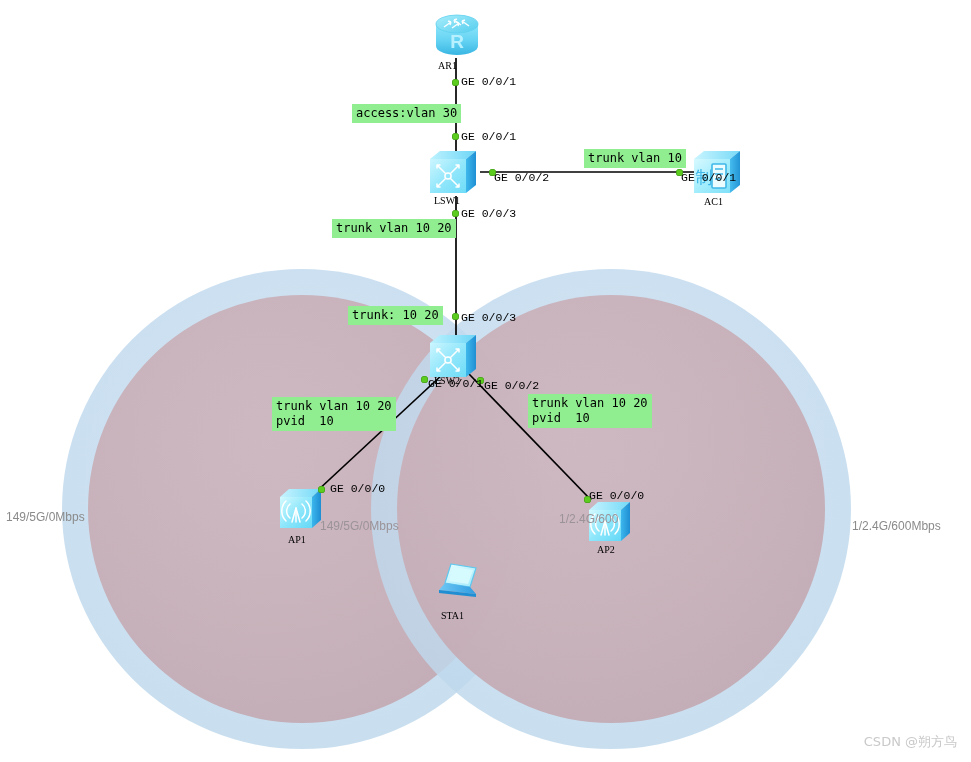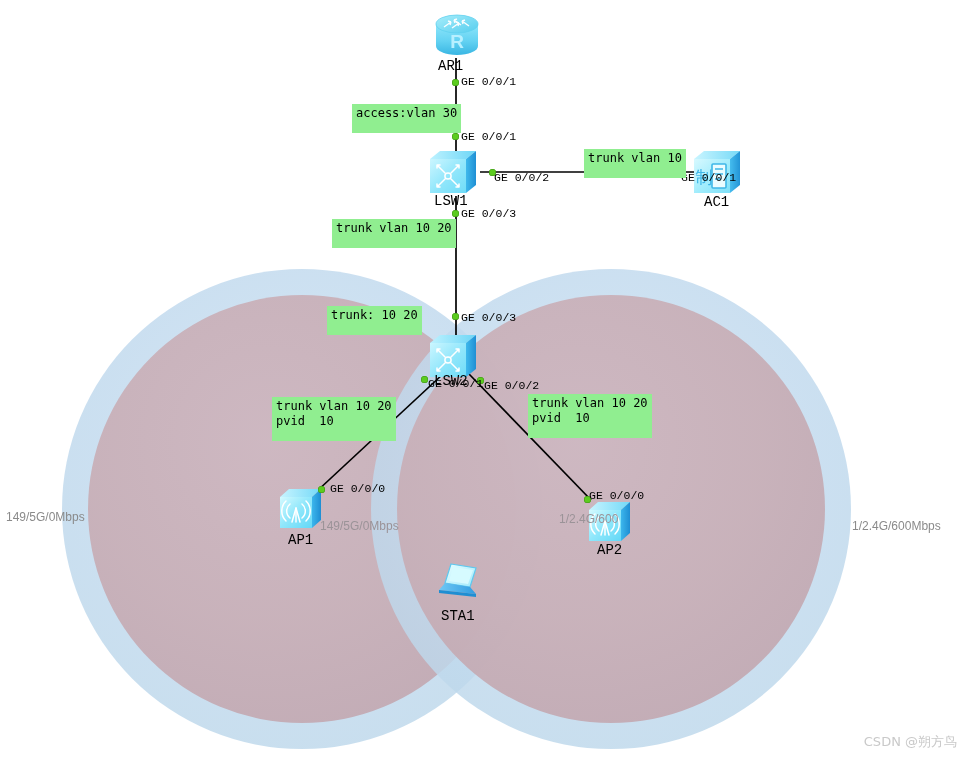--- a/index.html
+++ b/index.html
@@ -34,21 +34,21 @@
   .layer > * { pointer-events: auto; }
 
   
   .cfg-label {
     position: absolute;
     background: #90ee90;
     color: #000000;
     font-family: "DejaVu Sans Mono", "Liberation Mono", monospace;
     font-size: 12px;
     line-height: 15px;
-    padding: 2px 4px 12px 4px;
+    padding: 2px 4px 2px 4px;
     white-space: pre;
     letter-spacing: 0px;
   }
 
   
   .port-label {
     position: absolute;
     color: #000000;
     font-family: Liberation Mono, monospace;
     font-size: 11.5px;
@@ -61,22 +61,22 @@
     height: 7px;
     border-radius: 50%;
     background: #5ccc1f;
     box-shadow: 0 0 0 0.5px #3a9112 inset;
   }
 
   
   .dev-name {
     position: absolute;
     color: #000000;
-    font-family: Liberation Mono, monospace;
-    font-size: 14px;
+    font-family: Liberation Serif, serif;
+    font-size: 10px;
     line-height: 14px;
     white-space: nowrap;
     text-align: center;
   }
 
   
   .rate-label {
     position: absolute;
     color: #8a8a8a;
     font-family: "Liberation Sans", sans-serif;
@@ -345,21 +345,21 @@
     <div class="dev-name" style="left:434px; top:374px;">LSW2</div>
     <div class="dev-name" style="left:288px; top:533px;">AP1</div>
     <div class="dev-name" style="left:597px; top:543px;">AP2</div>
     <div class="dev-name" style="left:441px; top:609px;">STA1</div>
   </div>
 
   <div class="layer">
     <div class="cfg-label" style="left:352px; top:104px;">access:vlan 30</div>
     <div class="cfg-label" style="left:584px; top:149px;">trunk vlan 10</div>
     <div class="cfg-label" style="left:332px; top:219px;">trunk vlan 10 20</div>
-    <div class="cfg-label" style="left:327px; top:306px;">trunk: 10 20</div>
+    <div class="cfg-label" style="left:348px; top:306px;">trunk: 10 20</div>
     <div class="cfg-label" style="left:272px; top:397px;">trunk vlan 10 20
 pvid  10</div>
     <div class="cfg-label" style="left:528px; top:394px;">trunk vlan 10 20
 pvid  10</div>
   </div>
 
   <div class="layer">
     <div class="rate-label" style="left:6px;   top:510px;">149/5G/0Mbps</div>
     <div class="rate-label inner" style="left:320px; top:519px;">149/5G/0Mbps</div>
     <div class="rate-label inner" style="left:559px; top:512px;">1/2.4G/600</div>

